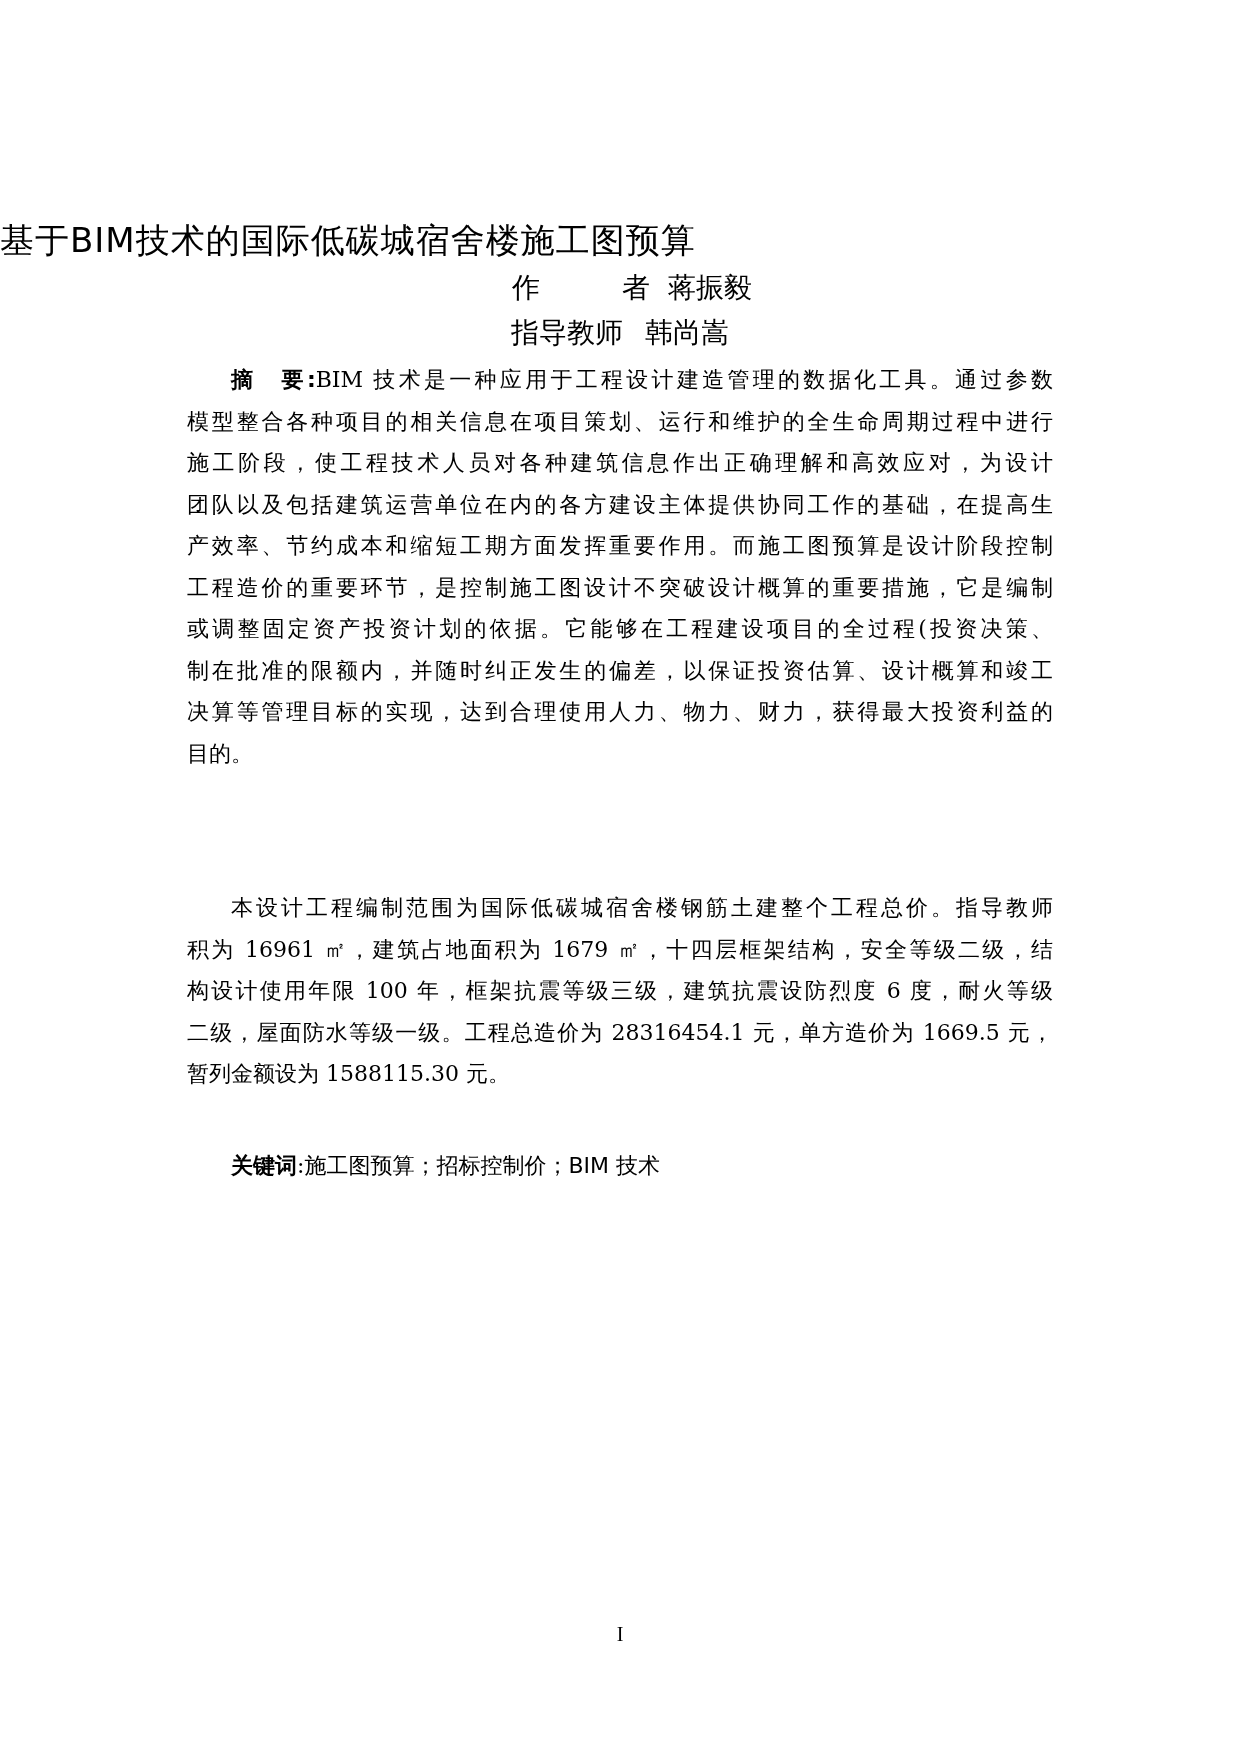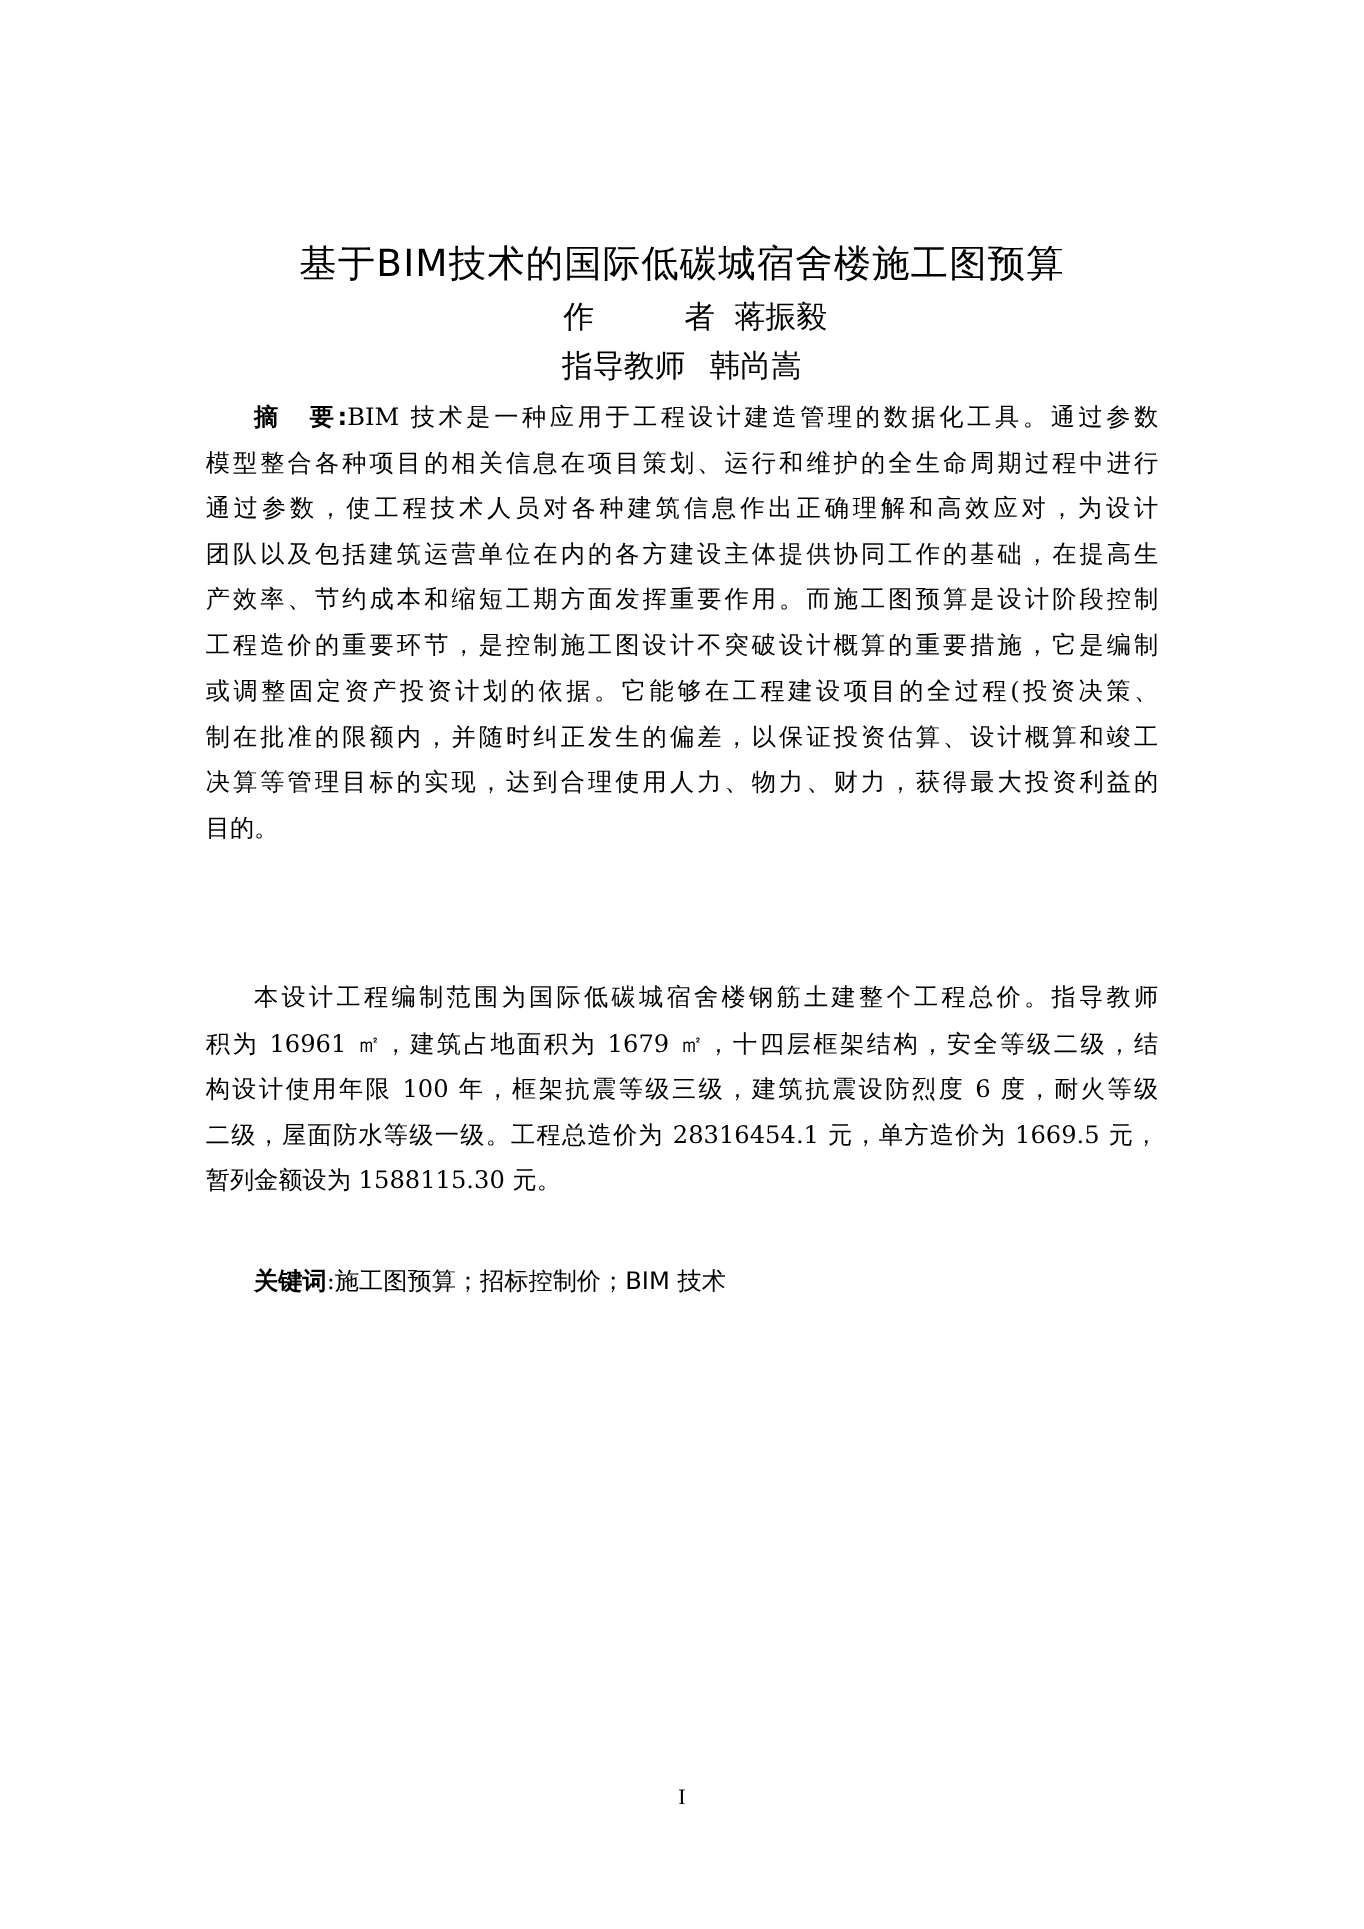--- a/index.html
+++ b/index.html
@@ -19,21 +19,21 @@
     position: absolute;
     left: 0; top: 0;
     width: 1240px;
     height: 1754px;
   }
   .title {
     position: absolute;
     top: 218px;
     left: 0;
     width: 1240px;
-    text-align: center;
+    text-align: left;
     font-family: "DejaVu Sans", "Liberation Sans", sans-serif;
     font-size: 34px;
     line-height: 44px;
     letter-spacing: 1px;
   }
   .byline {
     position: absolute;
     left: 0;
     width: 1240px;
     text-align: center;
@@ -95,21 +95,21 @@
     <span class="label-author">作者</span><span>蒋振毅</span>
   </div>
 
   <div class="byline advisor">
     <span class="label-advisor">指导教师</span><span>韩尚嵩</span>
   </div>
 
   <div class="body-text abstract">
     <span class="line indent"><span class="bold-label">摘　要</span><span class="bold-label">:</span><span>BIM 技术是一种应用于工程设计建造管理的数据化工具。通过参数</span></span>
     <span class="line">模型整合各种项目的相关信息在项目策划、运行和维护的全生命周期过程中进行</span>
-    <span class="line">通过参数，使工程技术人员对各种建筑信息作出正确理解和高效应对，为设计</span>
+    <span class="line">施工阶段，使工程技术人员对各种建筑信息作出正确理解和高效应对，为设计</span>
     <span class="line">团队以及包括建筑运营单位在内的各方建设主体提供协同工作的基础，在提高生</span>
     <span class="line">产效率、节约成本和缩短工期方面发挥重要作用。而施工图预算是设计阶段控制</span>
     <span class="line">工程造价的重要环节，是控制施工图设计不突破设计概算的重要措施，它是编制</span>
     <span class="line">或调整固定资产投资计划的依据。它能够在工程建设项目的全过程(投资决策、</span>
     <span class="line">制在批准的限额内，并随时纠正发生的偏差，以保证投资估算、设计概算和竣工</span>
     <span class="line">决算等管理目标的实现，达到合理使用人力、物力、财力，获得最大投资利益的</span>
     <span class="line last">目的。</span>
   </div>
 
   <div class="body-text paragraph2">

